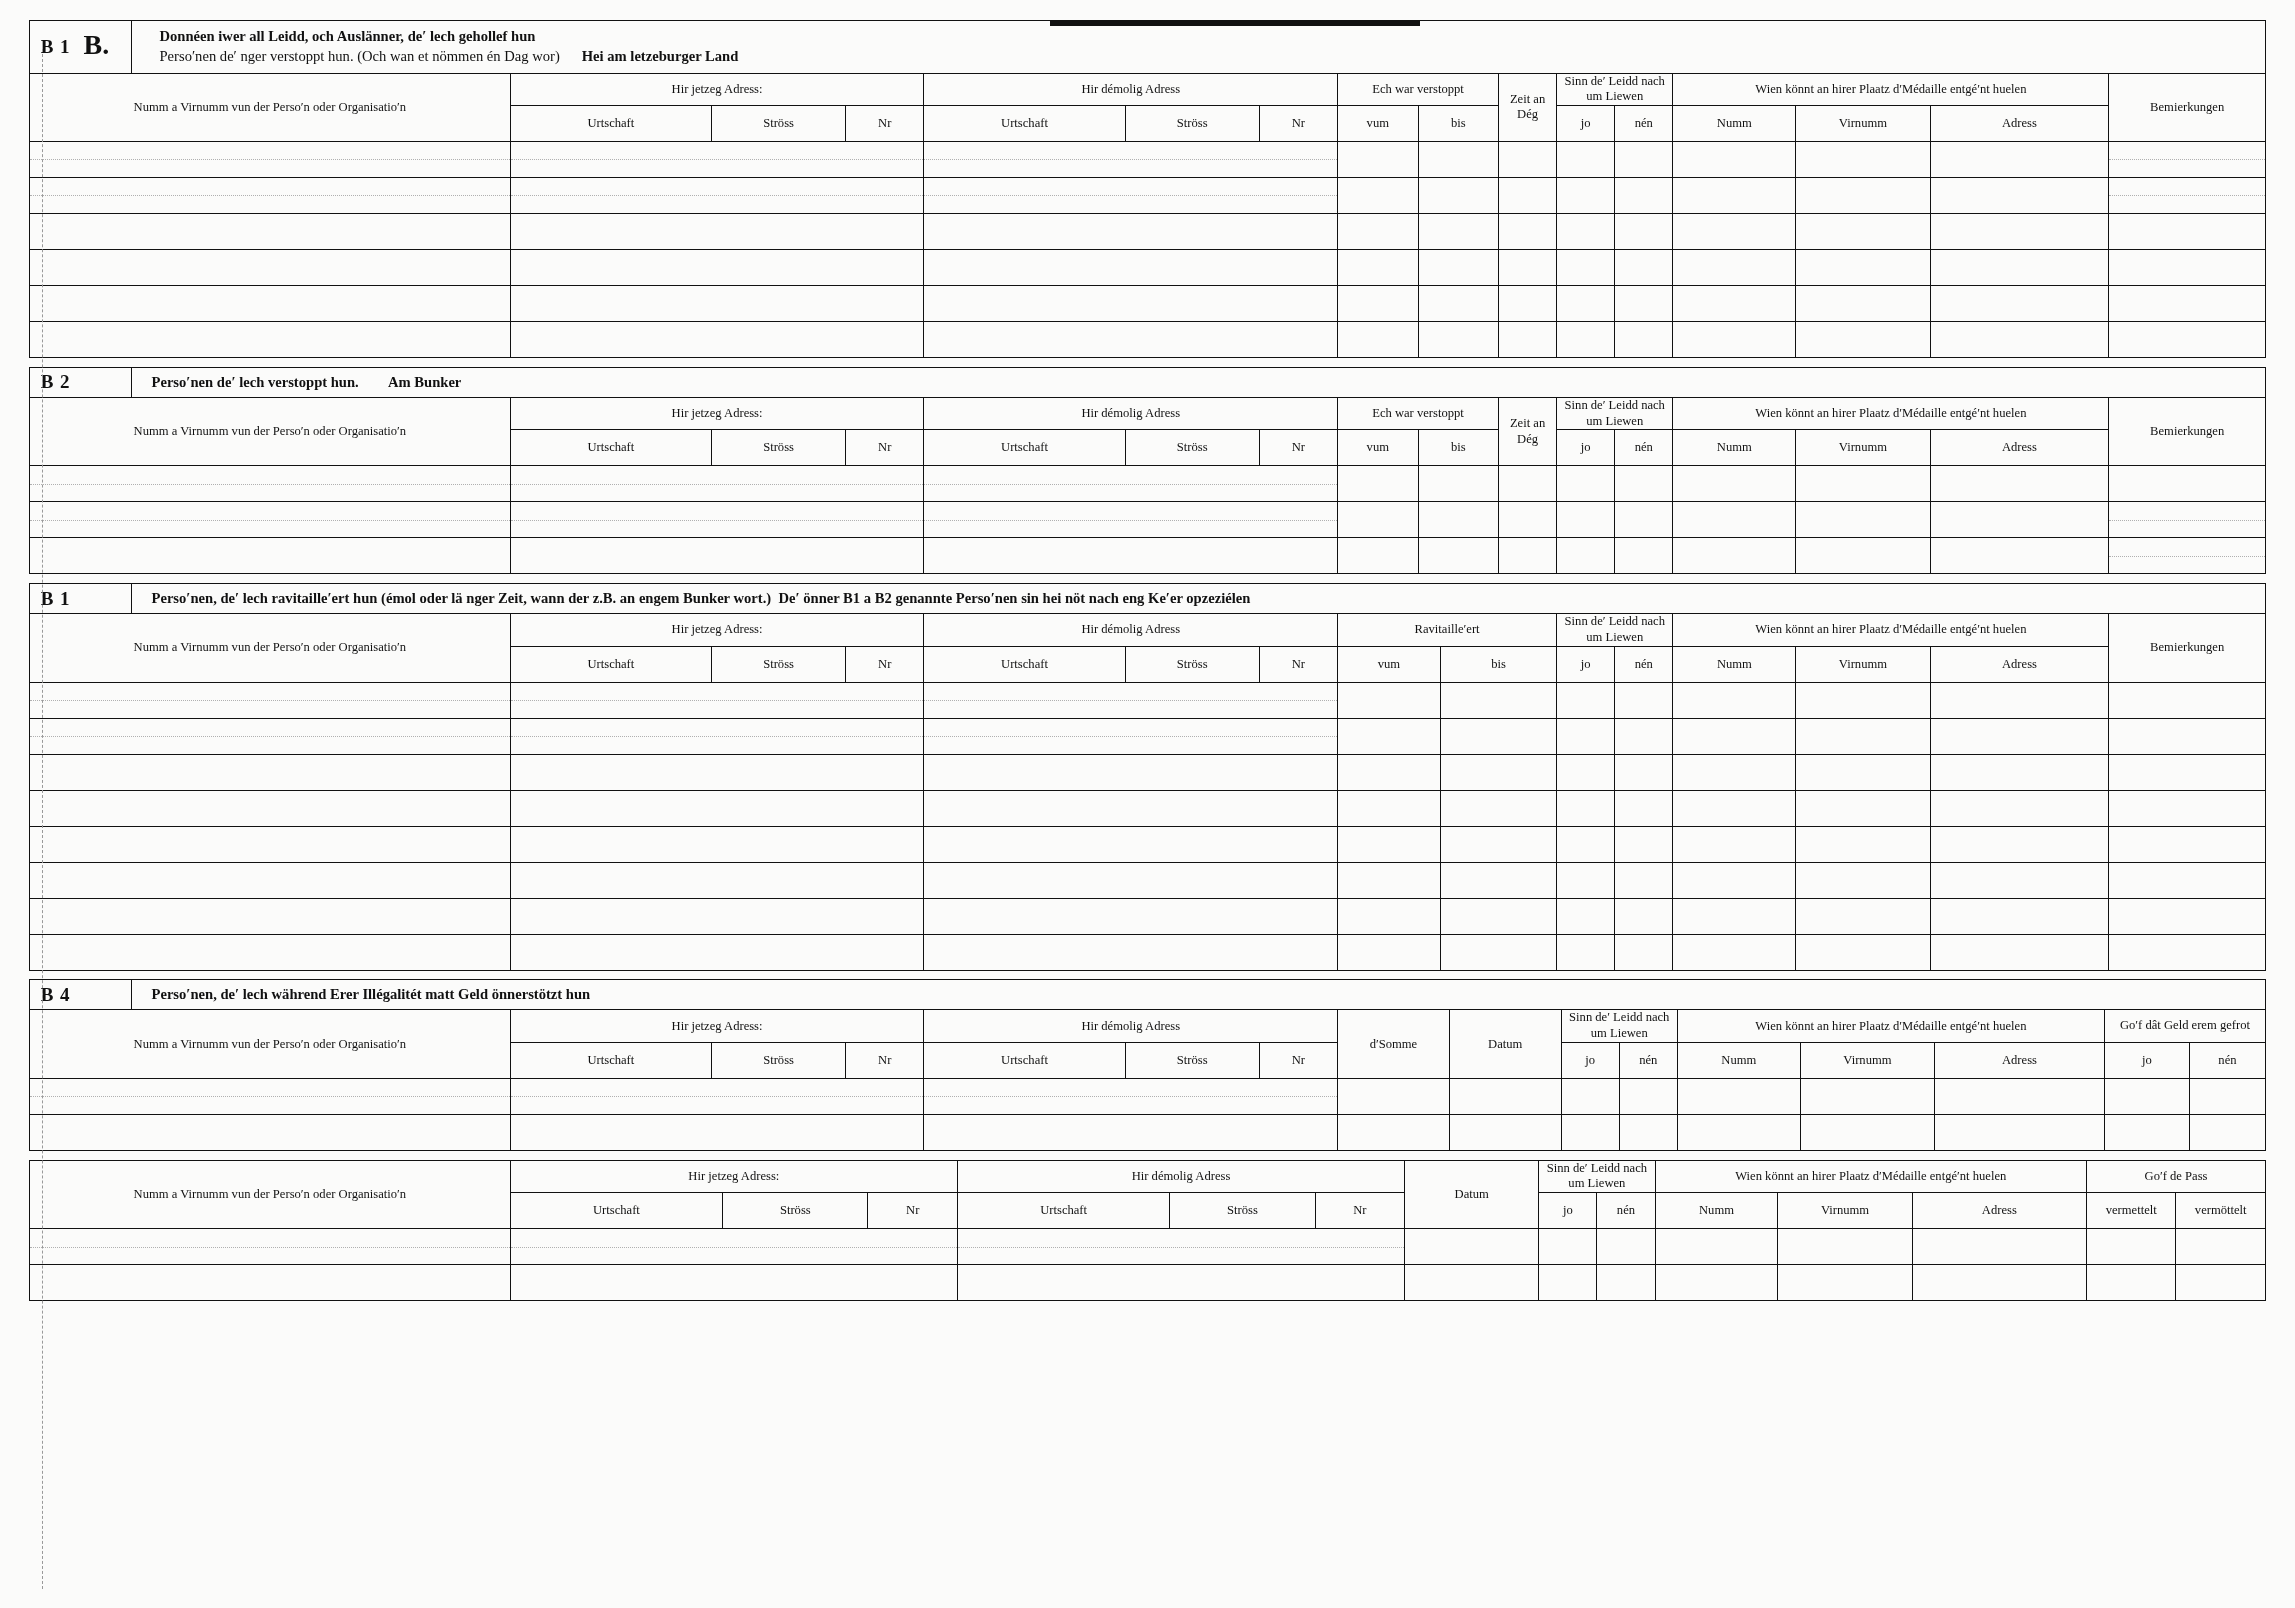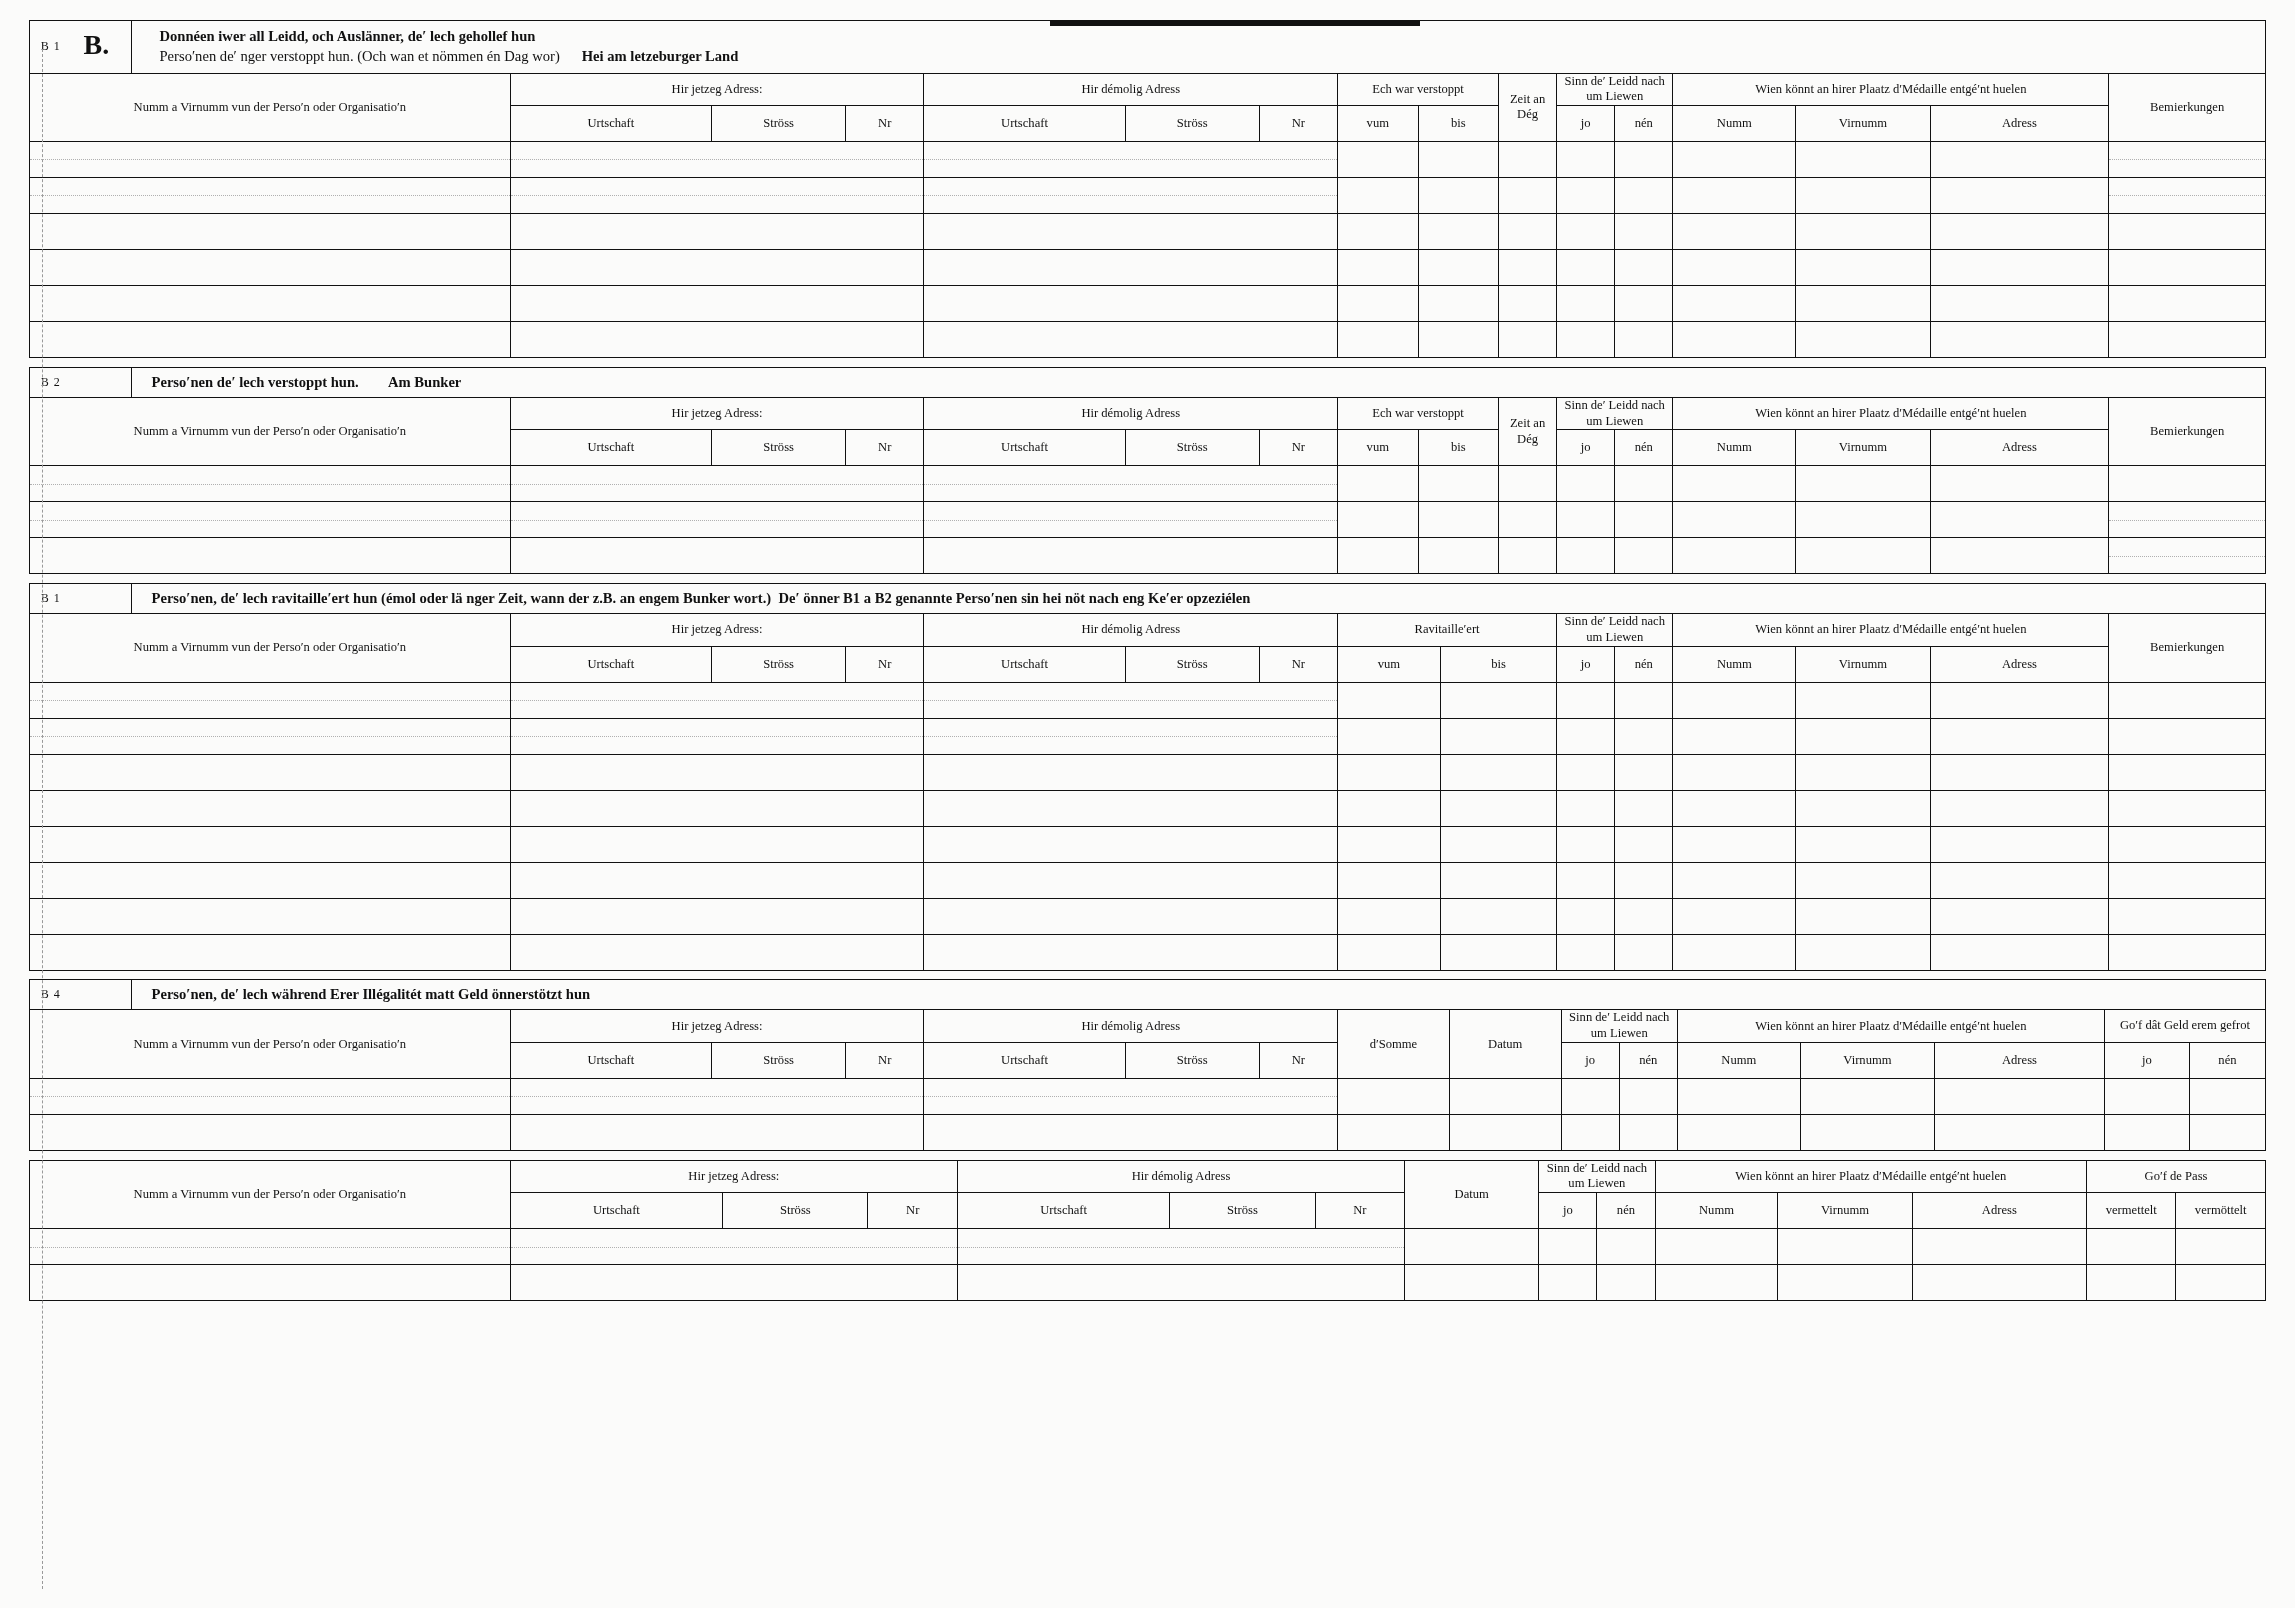--- a/index.html
+++ b/index.html
@@ -42,22 +42,22 @@
     box-sizing: border-box;
     min-height: 30px;
   }
   .titlecode {
     width: 102px;
     flex: 0 0 102px;
     border-right: 1.9px solid #111;
     display: flex;
     align-items: center;
     padding-left: 10.7px;
-    font-size: 12px;
-    font-weight: normal;
+    font-size: 19px;
+    font-weight: bold;
     letter-spacing: 1px;
     box-sizing: border-box;
   }
   .titletext {
     flex: 1 1 auto;
     display: flex;
     align-items: center;
     padding-left: 19.5px;
     font-size: 14.6px;
     font-weight: bold;

